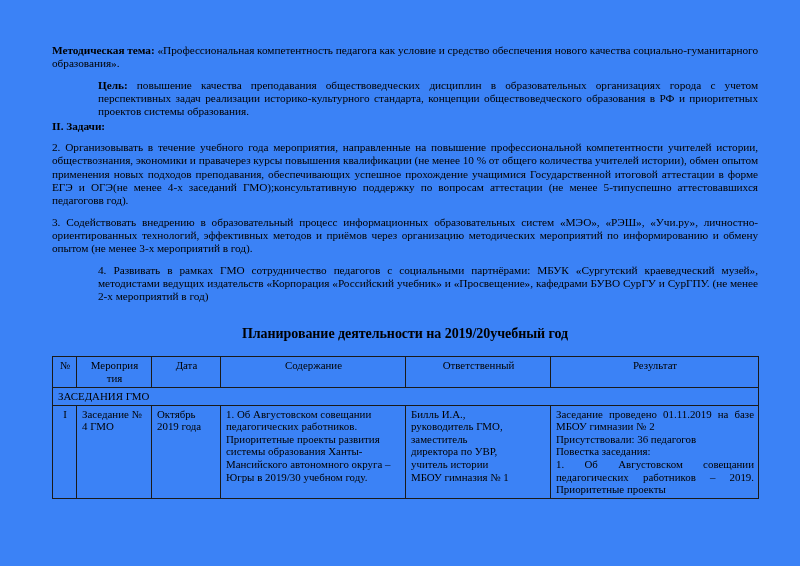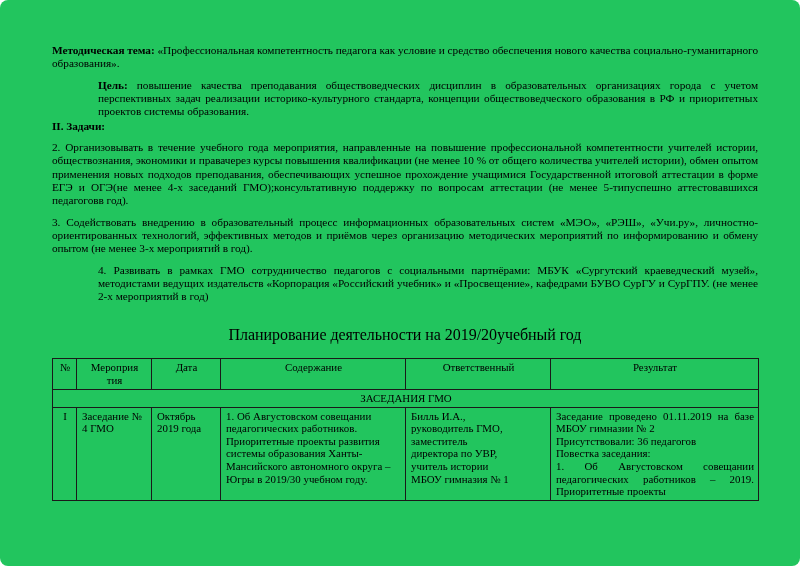--- a/index.html
+++ b/index.html
@@ -11,24 +11,23 @@
     width: 800px;
     height: 566px;
     overflow: hidden;
     font-family: "Liberation Serif", "DejaVu Serif", serif;
     color: #000000;
   }
   .page {
     position: relative;
     width: 800px;
     height: 566px;
-    background: #22c55e;
+    background: #3b82f6;
     box-sizing: border-box;
     padding: 44px 45px 0 52px;
-    border-radius: 8px;
   }
   .doc-body {
     width: 706px;
   }
   p.para {
     margin: 0 0 8.5px 0;
     font-size: 11.3px;
     line-height: 13.2px;
     text-align: justify;
     text-justify: inter-word;
@@ -36,22 +35,22 @@
   }
   p.tight {
     margin-bottom: 1px;
     margin-left: 46px;
   }
   .b {
     font-weight: bold;
   }
   .section-title {
     margin: 23px 0 14px 0;
-    font-size: 16px;
-    font-weight: normal;
+    font-size: 14px;
+    font-weight: bold;
     text-align: center;
     letter-spacing: -0.05px;
   }
   table.plan {
     border-collapse: collapse;
     table-layout: fixed;
     width: 706px;
     margin: 0;
   }
   table.plan td,
@@ -64,21 +63,20 @@
     font-weight: normal;
     box-sizing: border-box;
   }
   th.hcell {
     text-align: center;
     vertical-align: top;
     padding-top: 3px;
     height: 30px;
   }
   td.band {
-    text-align: center;
     height: 18px;
     padding-top: 2px;
   }
   td.justify {
     text-align: justify;
     text-justify: inter-word;
   }
   td.numcell {
     text-align: center;
   }

